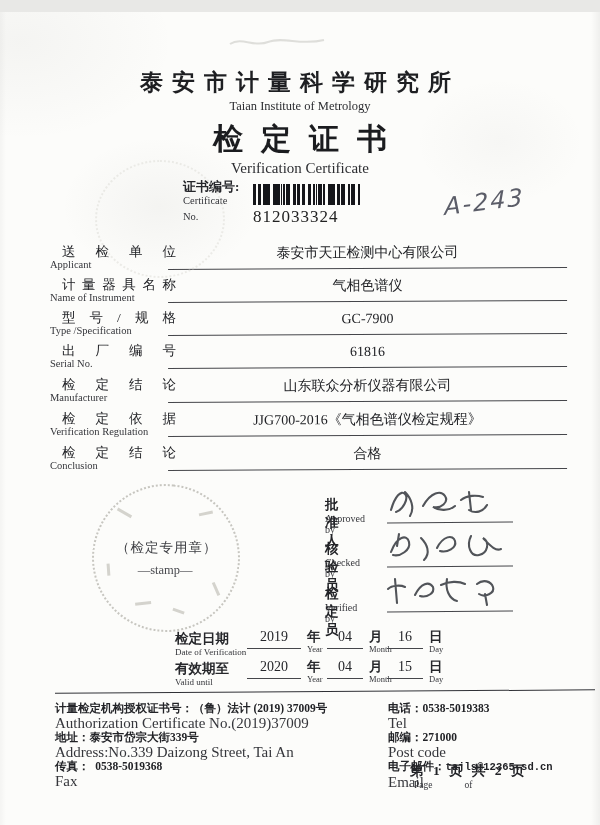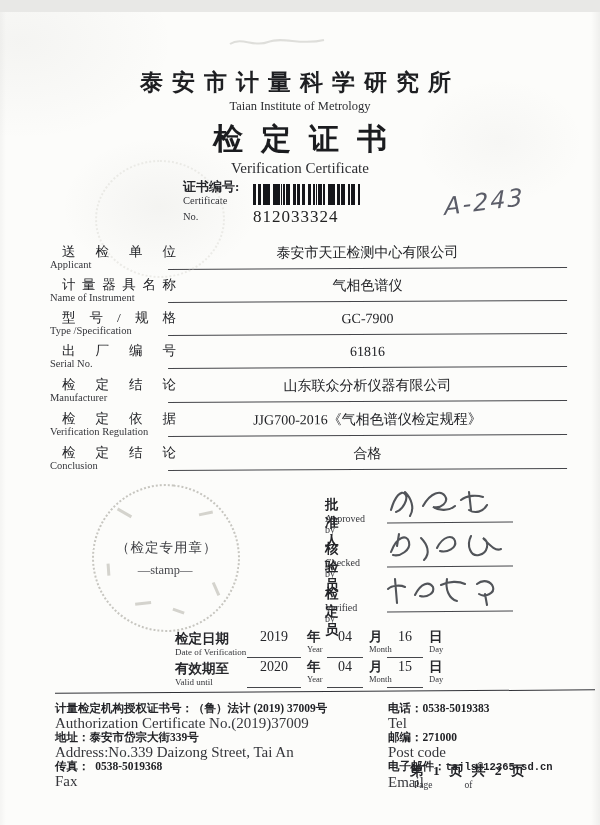--- a/index.html
+++ b/index.html
@@ -69,21 +69,21 @@
   .sig-en { position:absolute; left:0; top:17px; font-size:10px; color:#35363b; }
   .sig-line { position:absolute; left:62px; top:26px; width:126px;
     border-bottom:1.3px solid #45464a; transform:rotate(-0.4deg); }
   .sig-svg { position:absolute; left:58px; top:-14px; }
   .sig-svg path { fill:none; stroke:#3e4147; stroke-width:2.1; stroke-linecap:round; opacity:.9; }
   
   .drow { position:absolute; left:175px; width:300px; height:30px; }
   .dlabel-cn { position:absolute; left:0; top:2px; font-size:13.5px; font-weight:bold; }
   .dlabel-en { position:absolute; left:0; top:19px; font-size:9px; color:#35363b; }
   .dval { position:absolute; top:1px; text-align:center; font-size:14px;
-    border-bottom:1.2px solid #45464a; padding-bottom:12px; }
+    border-bottom:1.2px solid #45464a; padding-bottom:3px; }
   .dval.y { left:72px; width:54px; }
   .dval.m { left:152px; width:36px; }
   .dval.d { left:212px; width:36px; }
   .dunit { position:absolute; top:0; font-size:13.5px; font-weight:bold; }
   .dunit-en { position:absolute; top:16px; font-size:8.5px; color:#35363b; }
   .u-y { left:132px; } .u-m { left:194px; } .u-d { left:254px; }
   
   .foot-rule { position:absolute; left:55px; top:679px; width:540px;
     border-top:1.6px solid #303136; transform:rotate(-0.35deg); }
   .fcol { position:absolute; top:689px; }

